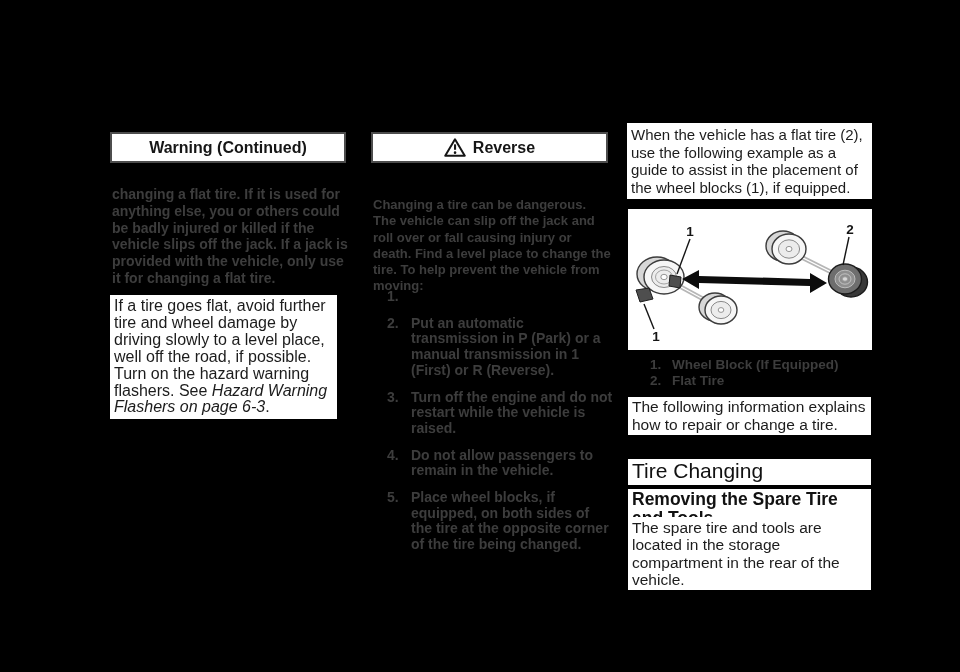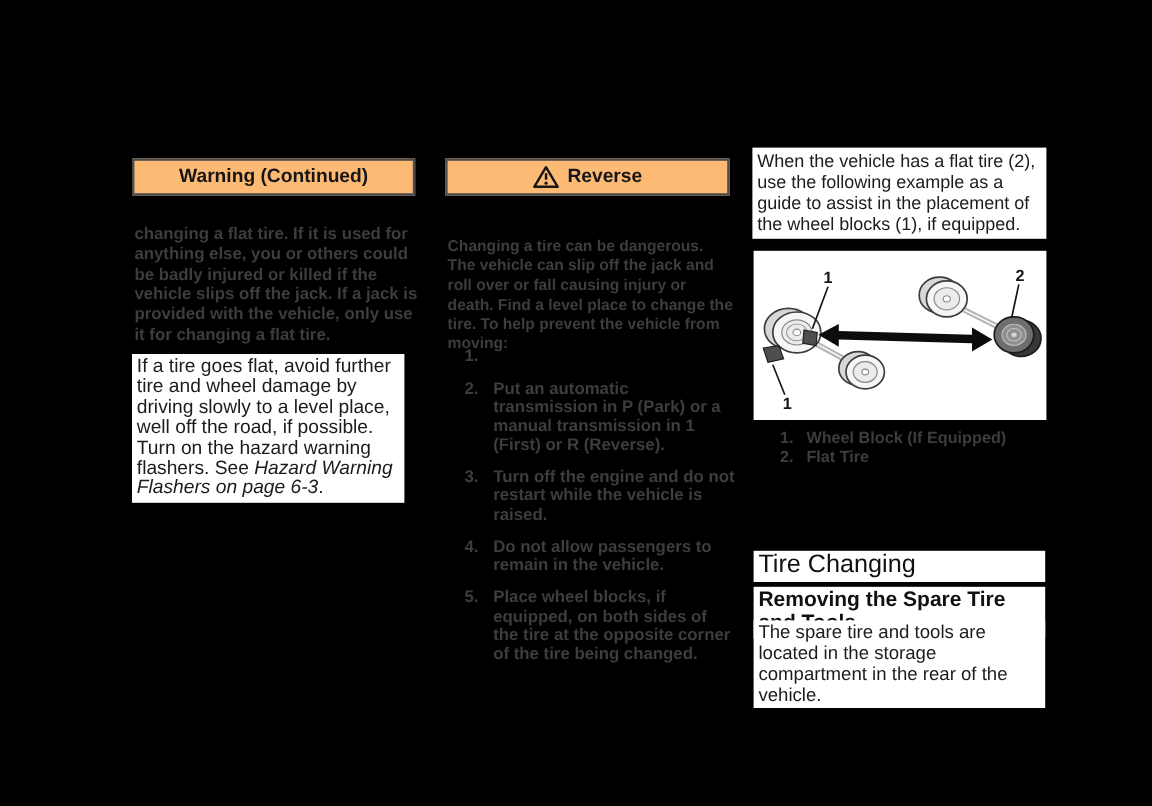--- a/index.html
+++ b/index.html
@@ -4,21 +4,21 @@
 <style>
   html,body{margin:0;padding:0;background:#000;}
   .page{position:relative;width:960px;height:672px;background:#000;overflow:hidden;
         font-family:"Liberation Sans",sans-serif;}
 
   
   .hdr{position:absolute;left:678px;top:82px;width:190px;display:flex;
        justify-content:space-between;font-weight:bold;font-size:16px;color:#3a3a3a;margin-top:40px;}
 
   
-  .warn-title{position:absolute;height:27px;background:#fdba74;border:2px solid #4d4d4d;
+  .warn-title{position:absolute;height:27px;background:#ffffff;border:2px solid #4d4d4d;
               display:flex;align-items:center;justify-content:center;gap:7px;
               font-weight:bold;font-size:16px;color:#161616;}
   #wl-title{left:110px;top:132px;width:232px;}
   #wm-title{left:371px;top:132px;width:233px;}
   .tri-icon{display:inline-block;line-height:0;}
 
   
   .dim{color:#3d3d3d;font-weight:bold;}
   #wl-body{position:absolute;left:112px;top:172px;width:240px;font-size:14px;line-height:16.8px;}
   #wm-body{position:absolute;left:373px;top:184px;width:238px;font-size:13px;line-height:16.3px;}
@@ -168,20 +168,21 @@
     <div class="callout">
       <span class="num">1.</span>
       <span>Wheel Block (If Equipped)</span>
     </div>
     <div class="callout">
       <span class="num">2.</span>
       <span>Flat Tire</span>
     </div>
   </div>
 
+  <div class="panel" id="r-info">The following information explains how to repair or change a tire.</div>
 
   <h1 class="panel" id="r-title">Tire Changing</h1>
 
   <h2 class="panel" id="r-sub">Removing the Spare Tire and Tools</h2>
 
   <div class="panel" id="r-body">The spare tire and tools are located in the storage compartment in the rear of the vehicle.</div>
 
 
 </div>
 

